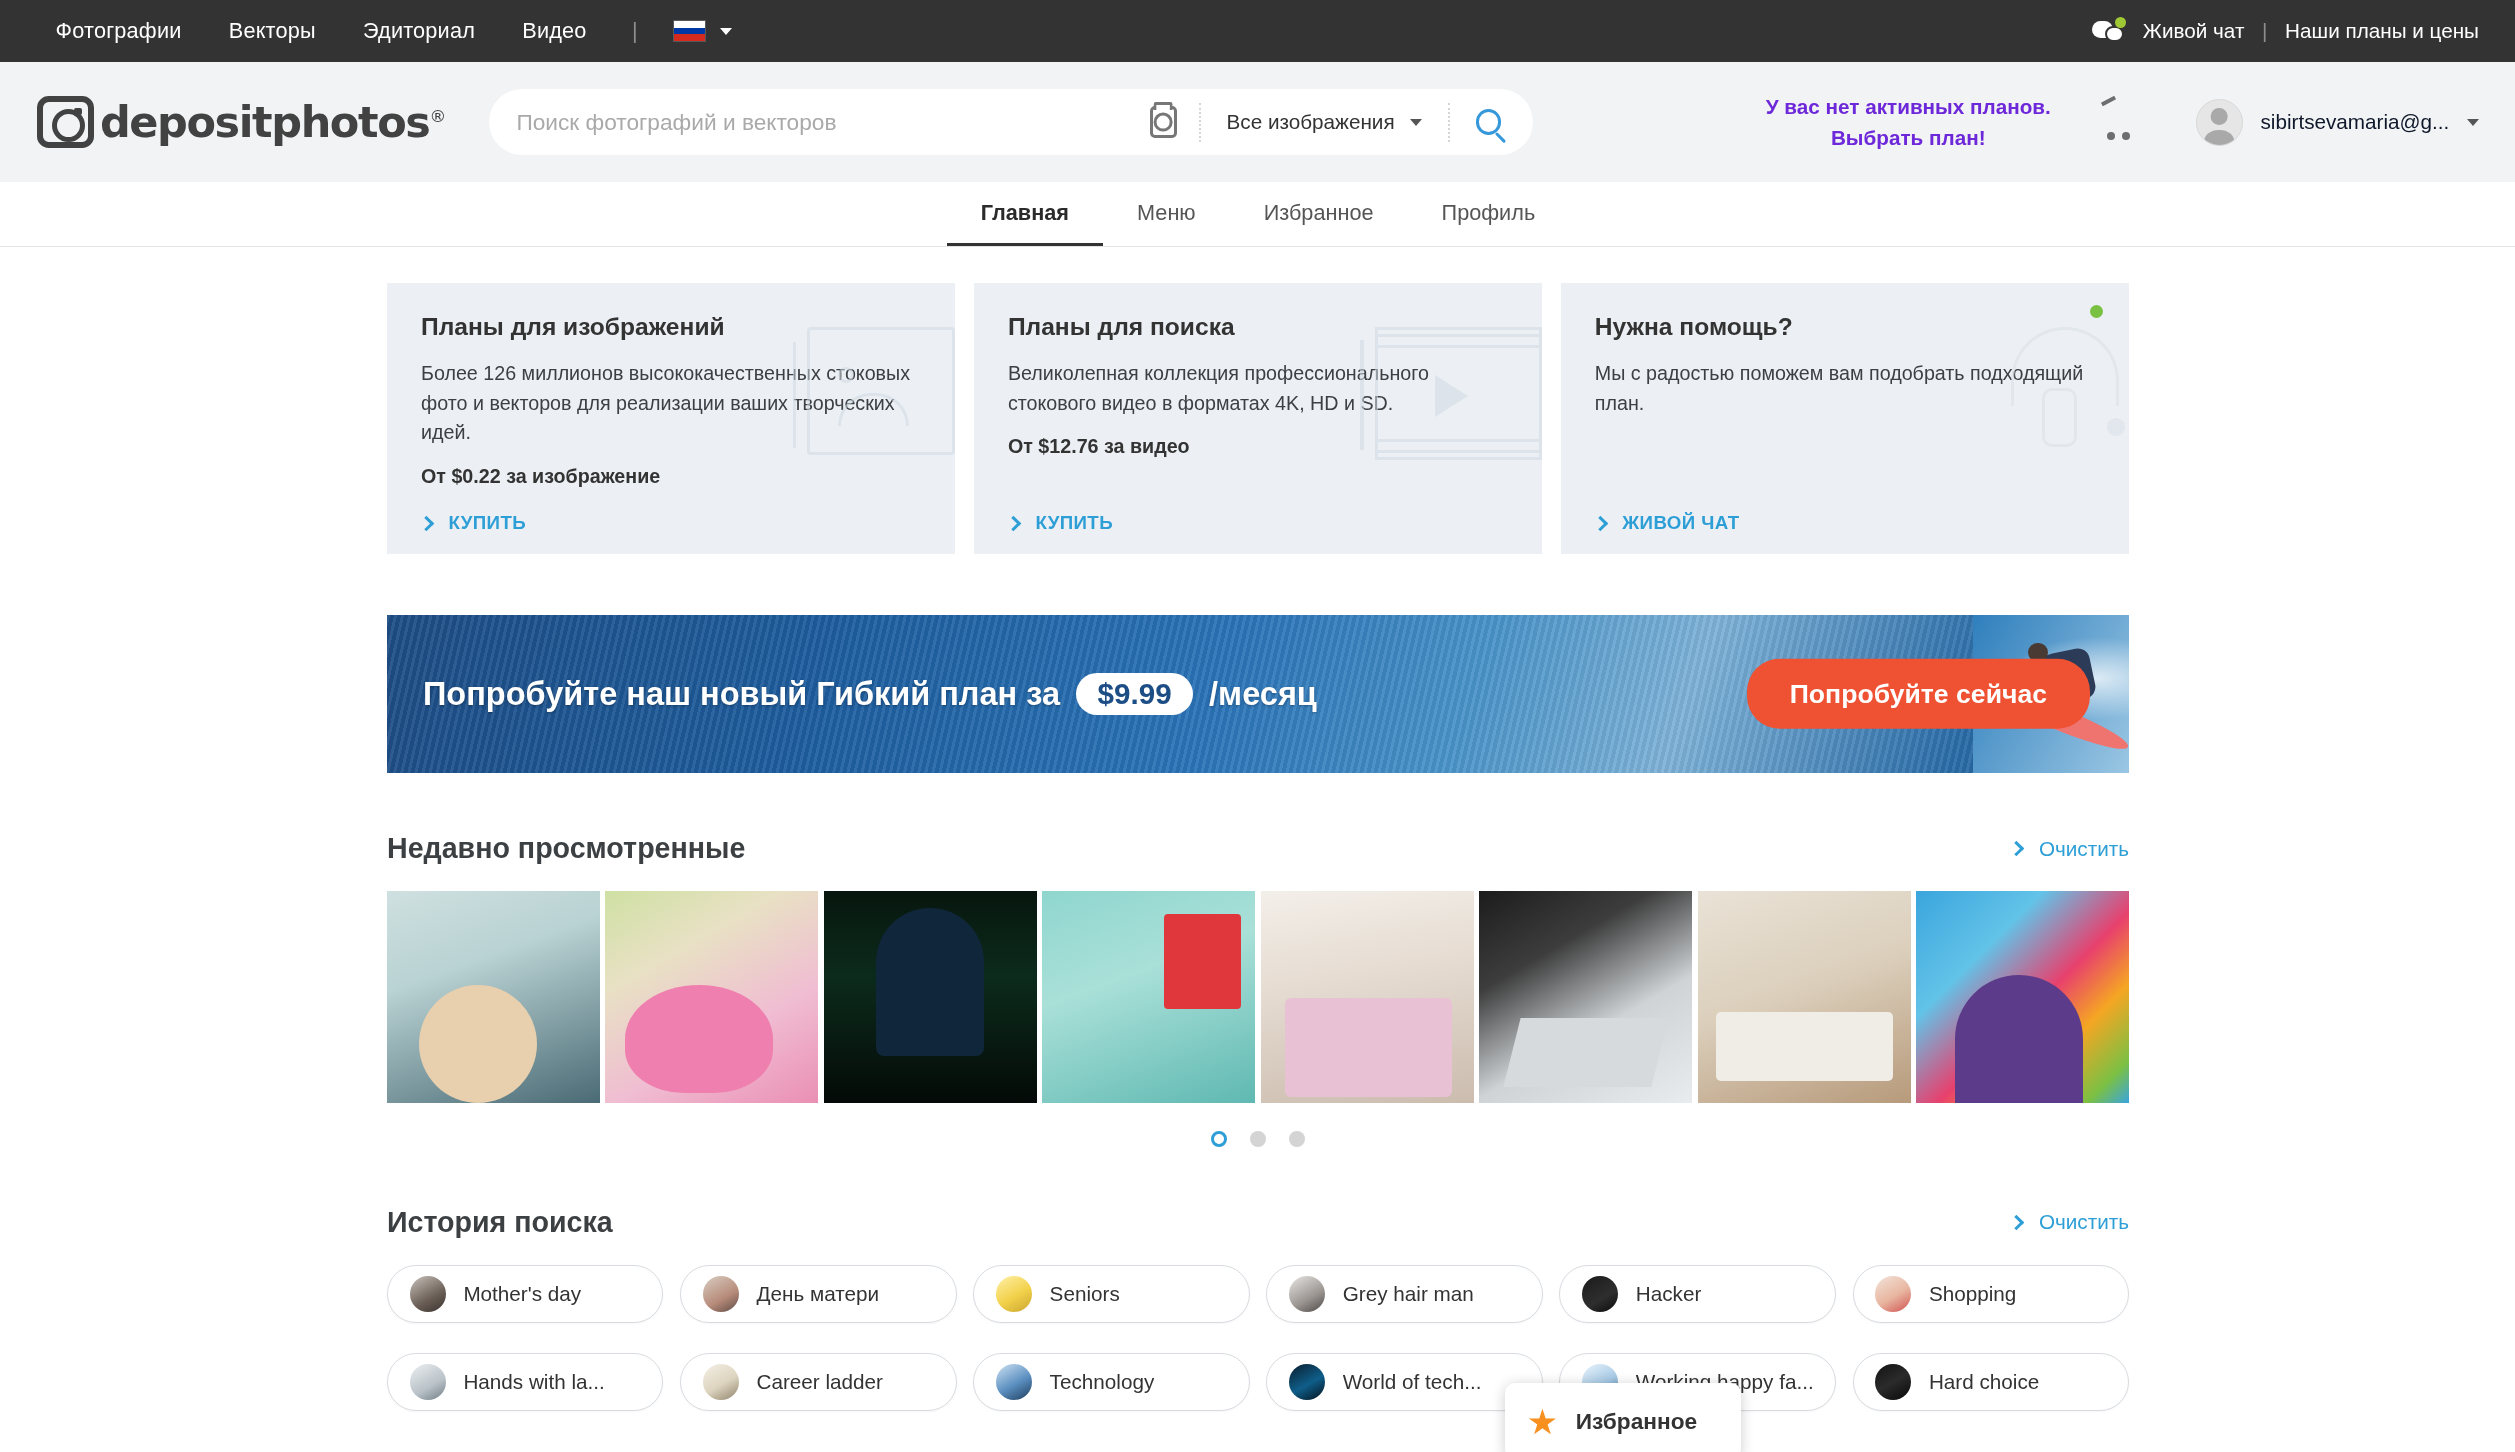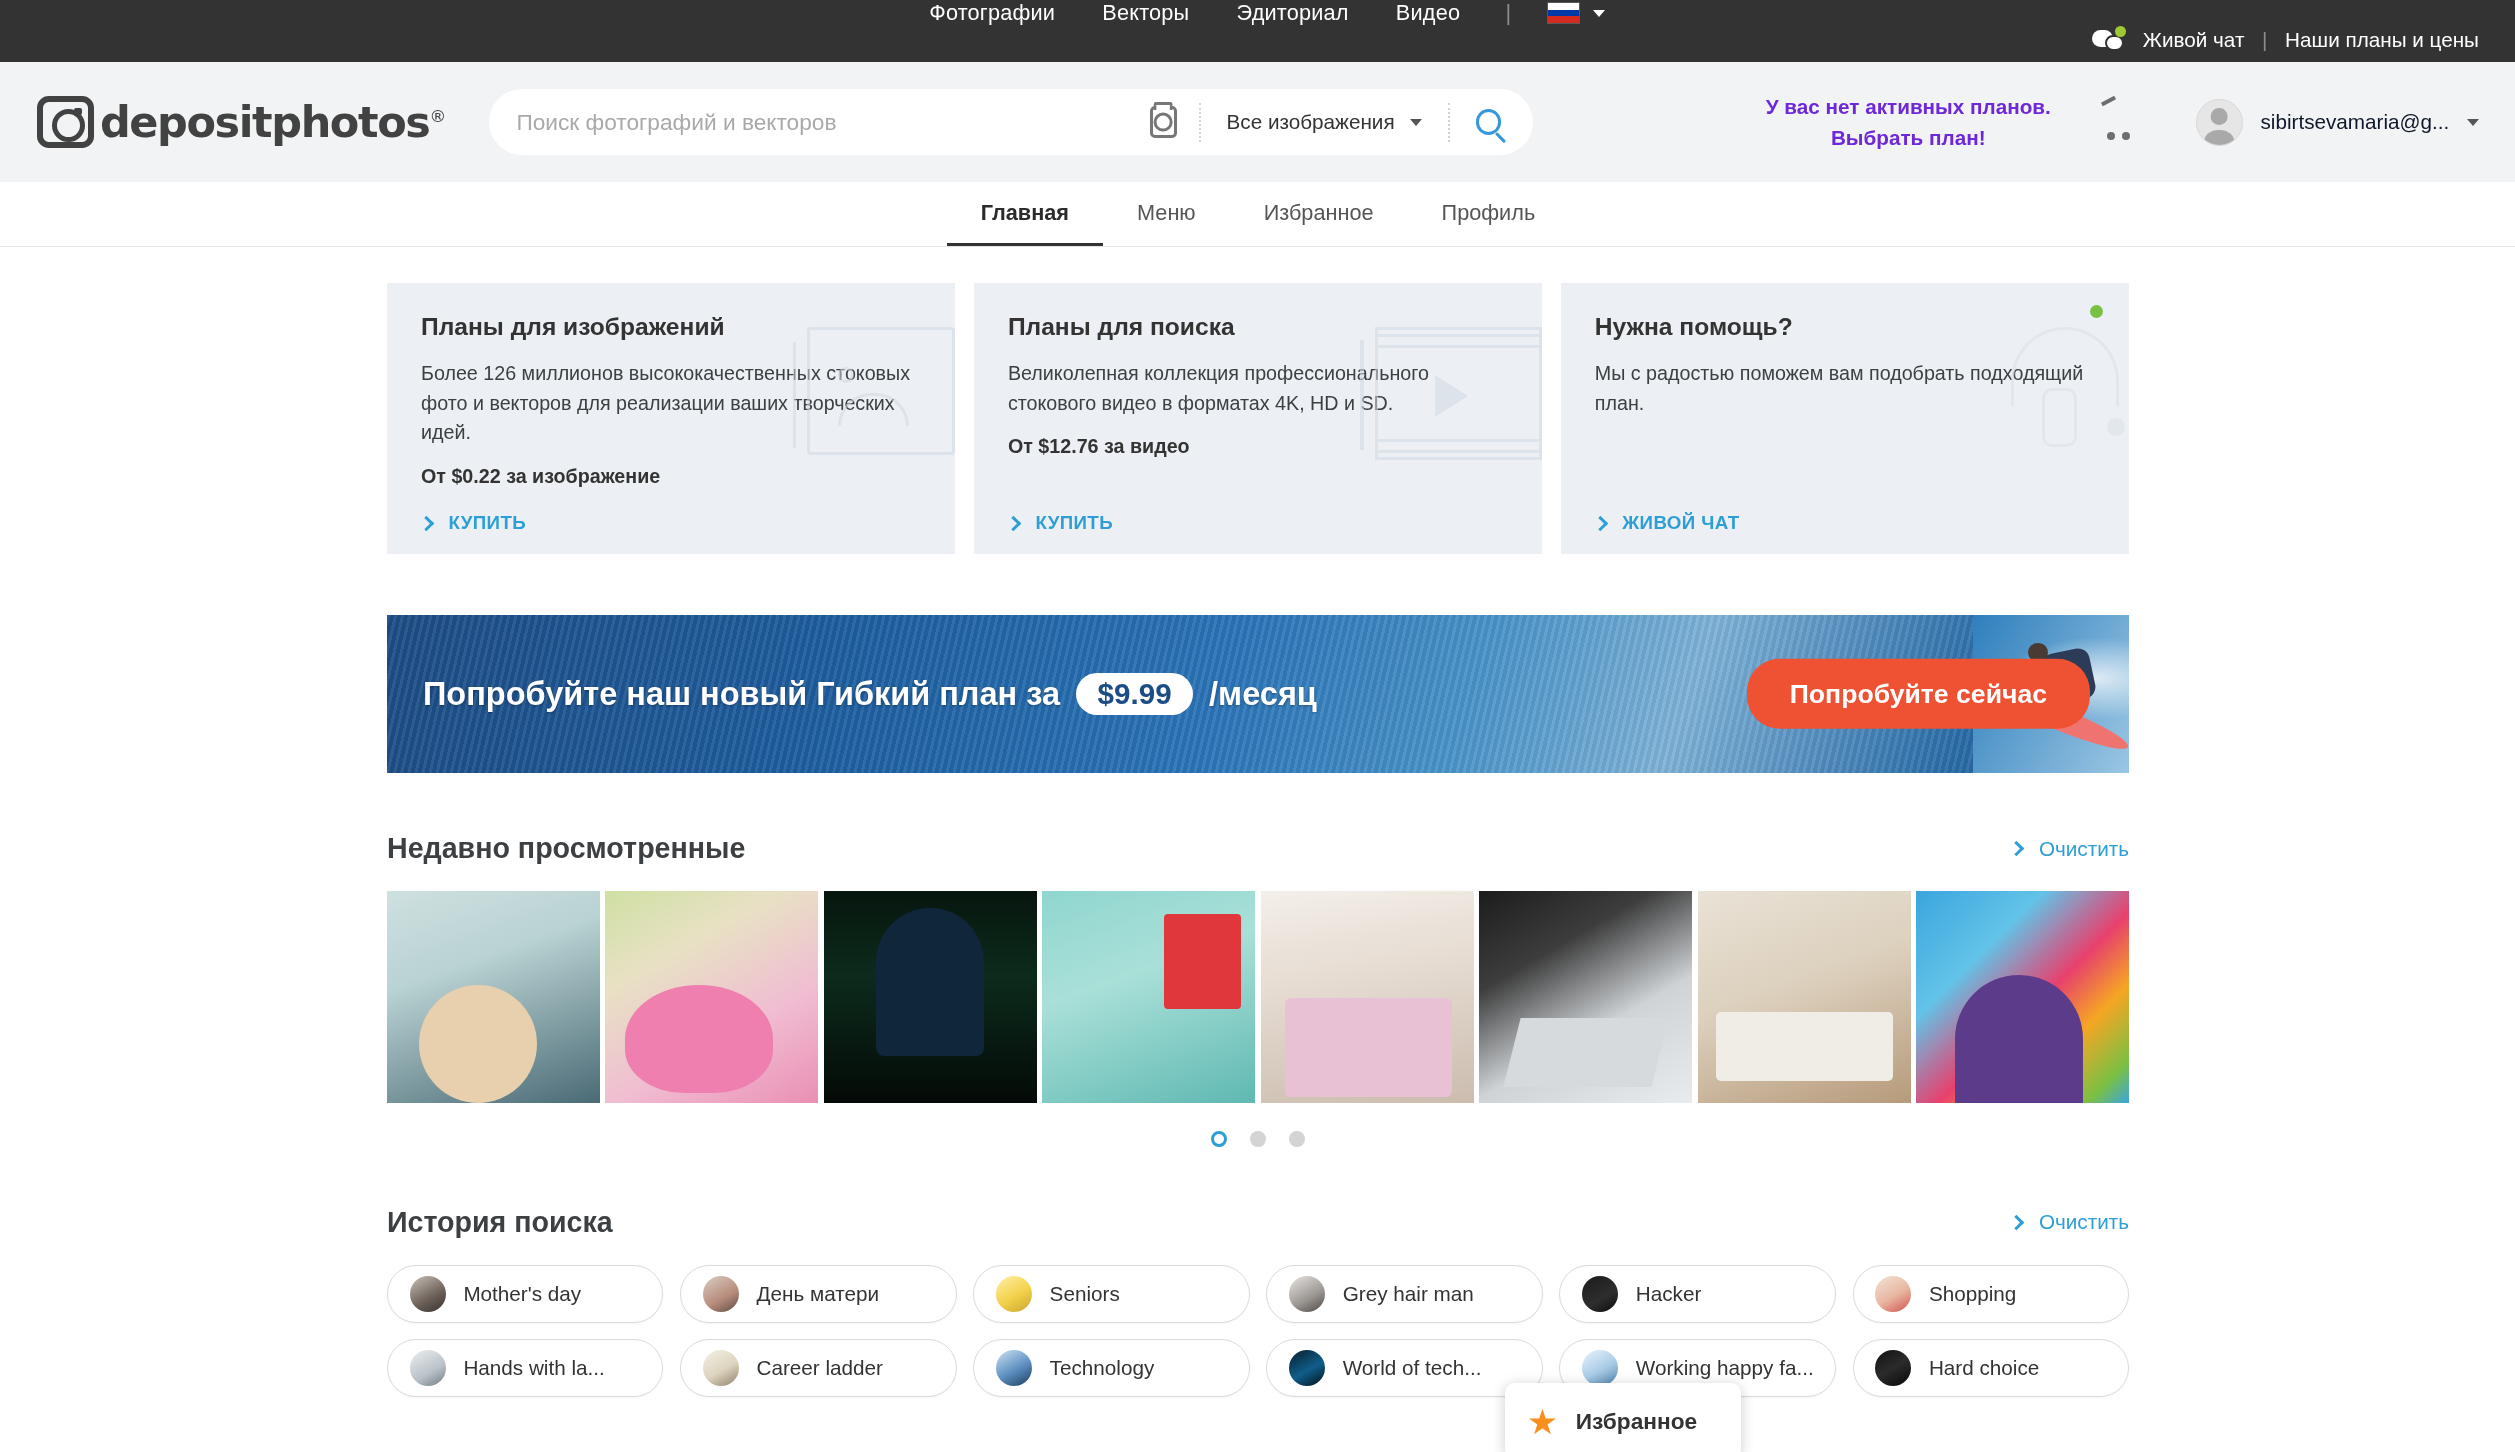--- a/index.html
+++ b/index.html
@@ -12,21 +12,20 @@
   }
 
   
   .topbar {
     height: 62px;
     background: #333333;
     display: flex;
     align-items: center;
     padding: 0 37px 0 32px;
     color: #ffffff;
-    flex-direction: column;
   }
   .topbar-left { display: flex; align-items: center; gap: 0; }
   .topbar-link {
     font-size: 21.7px;
     color: #ffffff;
     padding: 0 23.6px;
     white-space: nowrap;
     letter-spacing: 0.2px;
   }
   .topbar-sep {
@@ -363,21 +362,21 @@
   .t7 { background: linear-gradient(160deg,#e9e2d6 0%,#dcd0bd 45%,#b79a7b 100%); }
   .t7:after { content:""; position:absolute; left:17.7px; bottom:21.7px; width:177px; height:69px; background:#f0ece6; border-radius:4.9px; }
   .t8 { background: linear-gradient(135deg,#3aa5dd 0%,#63c3e8 30%,#e8406d 55%,#f5a623 72%,#7bc043 90%,#3aa5dd 100%); }
   .t8:after { content:""; position:absolute; left:39px; bottom:0; width:128px; height:128px; border-radius:50% 50% 0 0; background:#5c3c8a; }
 
   .dots { display: flex; justify-content: center; gap: 23.6px; margin-top: 28.6px; }
   .dot { width: 15.8px; height: 15.8px; border-radius: 50%; background: #d4d4d4; }
   .dot.active { background: #ffffff; border: 3px solid #2e9fd6; }
 
   
-  .tag-rows { display: flex; flex-direction: column; gap: 16px; }
+  .tag-rows { display: flex; flex-direction: column; gap: 30px; }
   .tag-row { display: flex; gap: 16.7px; }
   .tag {
     flex: 1;
     height: 58px;
     border: 1px solid #d8dce0;
     border-radius: 29.6px;
     background: #fff;
     display: flex; align-items: center;
     padding: 0 21.7px;
     gap: 17.7px;

